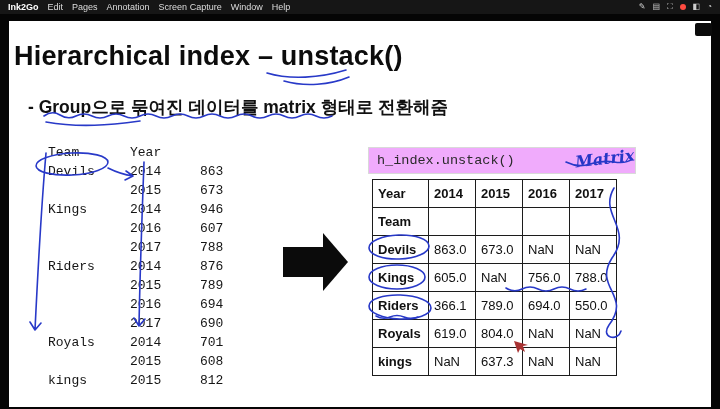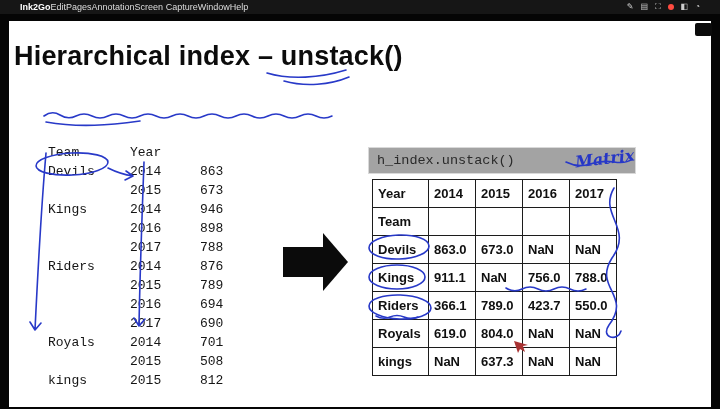--- a/index.html
+++ b/index.html
@@ -2,21 +2,21 @@
 <html><head>
 <meta charset="utf-8">
 <style>
   * { margin:0; padding:0; box-sizing:border-box; }
   html,body { width:720px; height:409px; }
   body { background:#050505; font-family:"Liberation Sans", sans-serif; position:relative; overflow:hidden; }
   .screen { position:absolute; inset:0; width:720px; height:409px; background:#050505; }
 
   
   .menubar { position:absolute; left:0; top:0; width:720px; height:14px; background:#161616;
-             display:flex; align-items:center; padding:0 20px; color:#e8e8e8; font-size:9px; line-height:14px; }
+             display:flex; align-items:center; gap:9px; padding:0 8px; color:#e8e8e8; font-size:9px; line-height:14px; }
   .menubar .app { font-weight:bold; color:#ffffff; }
   .menubar .mitem { color:#dddddd; white-space:nowrap; }
   .menu-right { margin-left:auto; display:flex; align-items:center; gap:7px; }
   .micon { font-size:8px; color:#cfcfcf; }
   .recdot { width:6px; height:6px; border-radius:50%; background:#ff4b40; }
   .mtime { color:#ffffff; font-size:8.5px; white-space:nowrap; }
 
   
   .page { position:absolute; left:9px; top:21px; width:702px; height:386px; background:#ffffff; }
   .wincontrol { position:absolute; left:686px; top:2px; width:17px; height:13px; background:#0b0b0b; border-radius:2px; }
@@ -28,32 +28,32 @@
                font-size:13px; color:#151515; line-height:19px; }
   .lrow { display:flex; }
   .lrow .c1 { width:82px; }
   .lrow .c2 { width:55px; }
   .lrow .c3 { width:42px;margin-left:15px; }
 
   .arrow { position:absolute; left:274px; top:212px; display:flex; align-items:center; }
   .arrow .shaft { width:40px; height:30px; background:#0b0b0b; }
   .arrow .head  { width:0; height:0; border-top:29px solid transparent; border-bottom:29px solid transparent; border-left:25px solid #0b0b0b; }
 
-  .codebox { position:absolute; left:359px; top:126px; width:268px; height:27px; background:#a3a3a3;
+  .codebox { position:absolute; left:359px; top:126px; width:268px; height:27px; background:#f0abfc;
              border:1px solid #d9d9d9; display:flex; align-items:center; padding-left:8px;
              font-family:"Liberation Mono", monospace; font-size:13.5px; color:#2a2a2a; }
   .matrix-note { position:absolute; left:566px; top:128px; color:#2636c6; font-style:italic; font-weight:bold;
                  font-size:16px; transform:rotate(-7deg); font-family:"DejaVu Serif", serif; z-index:5; }
 
   .rtable { position:absolute; left:363px; top:158px; border-collapse:collapse; table-layout:fixed; background:#fff; }
   .rtable th, .rtable td { border:1.6px solid #1c1c1c; height:28px; padding:0 0 0 5px; text-align:left;
                            font-size:13px; color:#101010; background:#ffffff; overflow:hidden; }
   .rtable th { font-weight:bold; width:47px; }
   .rtable .lblcol { width:56px; }
-  .rtable td { font-weight:700; width:47px;margin-top:46px; }
+  .rtable td { font-weight:400; width:47px;margin-top:46px; }
 
   .ink { position:absolute; left:0; top:0; width:720px; height:409px; pointer-events:none; z-index:9; }
 </style>
 </head>
 <body>
 
 <div class="screen">
 
   <div class="menubar">
     <span class="app">Ink2Go</span>
@@ -70,20 +70,21 @@
       <span class="recdot"></span>
       <span class="micon">◧</span>
       <span class="micon">◔</span>
     </div>
   </div>
 
   <div class="page">
     <div class="wincontrol"></div>
 
     <div class="title">Hierarchical index – unstack()</div>
+    <div class="bullet">- Group으로 묶여진 데이터를 matrix 형태로 전환해줌</div>
 
     <div class="lefttable">
       <div class="lrow">
         <span class="c1">Team</span>
         <span class="c2">Year</span>
         <span class="c3"></span>
       </div>
       <div class="lrow">
           <span class="c1">Devils</span>
           <span class="c2">2014</span>
@@ -95,21 +96,21 @@
           <span class="c3">673</span>
         </div>
       <div class="lrow">
           <span class="c1">Kings</span>
           <span class="c2">2014</span>
           <span class="c3">946</span>
         </div>
       <div class="lrow">
           <span class="c1"></span>
           <span class="c2">2016</span>
-          <span class="c3">898</span>
+          <span class="c3">607</span>
         </div>
       <div class="lrow">
           <span class="c1"></span>
           <span class="c2">2017</span>
           <span class="c3">788</span>
         </div>
       <div class="lrow">
           <span class="c1">Riders</span>
           <span class="c2">2014</span>
           <span class="c3">876</span>
@@ -130,21 +131,21 @@
           <span class="c3">690</span>
         </div>
       <div class="lrow">
           <span class="c1">Royals</span>
           <span class="c2">2014</span>
           <span class="c3">701</span>
         </div>
       <div class="lrow">
           <span class="c1"></span>
           <span class="c2">2015</span>
-          <span class="c3">508</span>
+          <span class="c3">608</span>
         </div>
       <div class="lrow">
           <span class="c1">kings</span>
           <span class="c2">2015</span>
           <span class="c3">812</span>
         </div>
     </div>
 
     <div class="arrow">
       <div class="shaft"></div>
@@ -172,30 +173,30 @@
       </tr>
       <tr>
         <th class="lblcol">Devils</th>
         <td>863.0</td>
         <td>673.0</td>
         <td>NaN</td>
         <td>NaN</td>
       </tr>
       <tr>
         <th class="lblcol">Kings</th>
-        <td>911.1</td>
+        <td>605.0</td>
         <td>NaN</td>
         <td>756.0</td>
         <td>788.0</td>
       </tr>
       <tr>
         <th class="lblcol">Riders</th>
         <td>366.1</td>
         <td>789.0</td>
-        <td>423.7</td>
+        <td>694.0</td>
         <td>550.0</td>
       </tr>
       <tr>
         <th class="lblcol">Royals</th>
         <td>619.0</td>
         <td>804.0</td>
         <td>NaN</td>
         <td>NaN</td>
       </tr>
       <tr>

